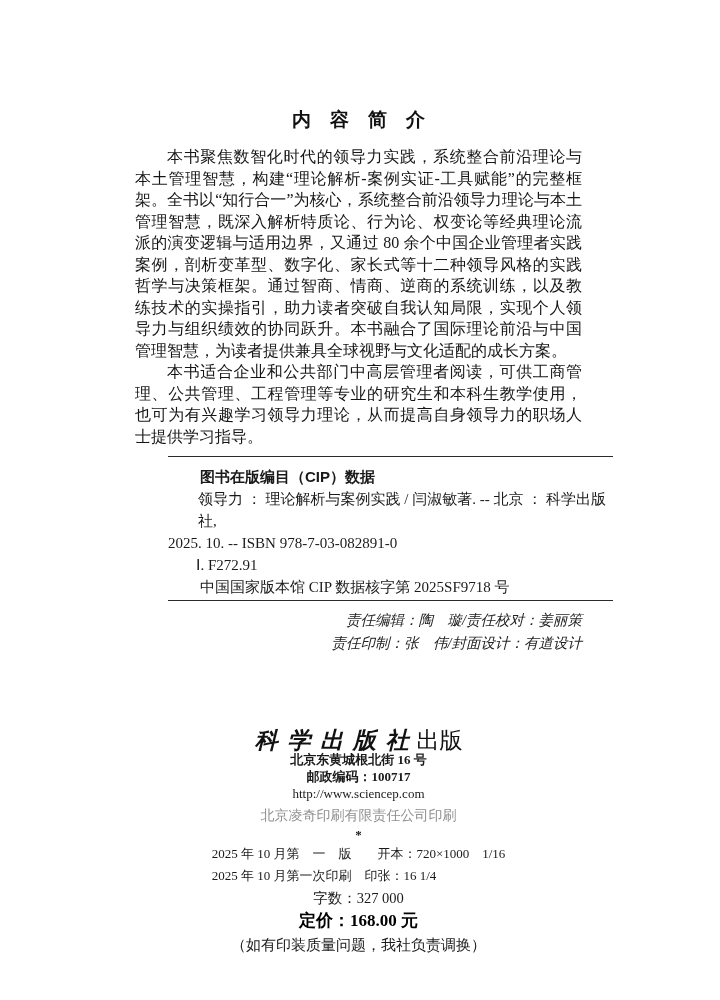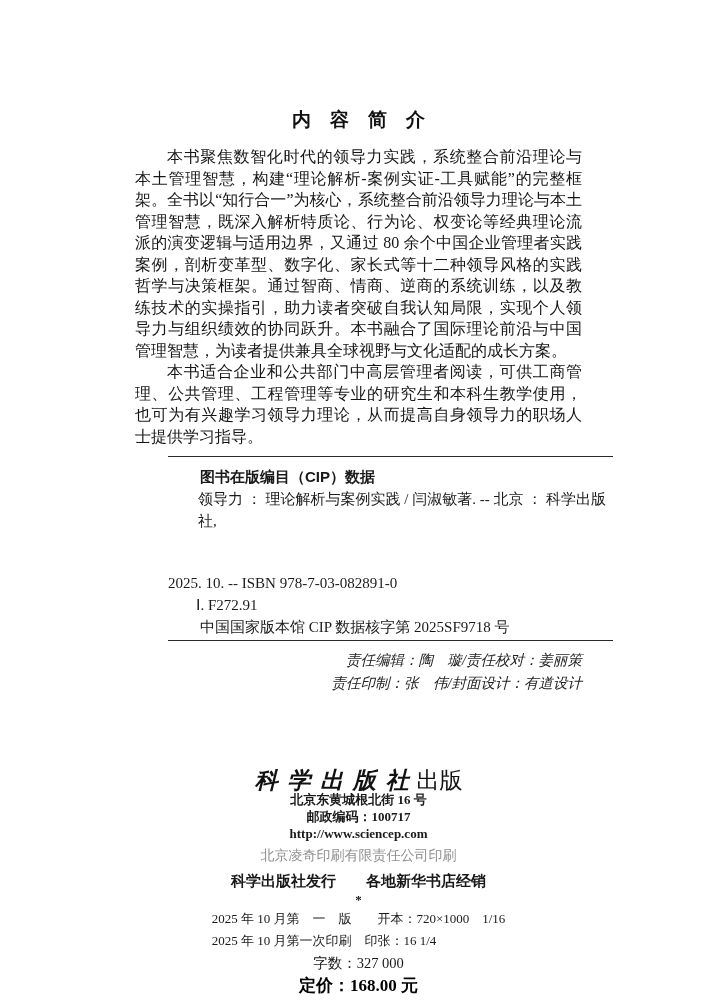--- a/index.html
+++ b/index.html
@@ -45,21 +45,21 @@
     line-height: 22px;
     margin-top: 9px;
   }
   .cip-heading {
     font-family: "Liberation Sans", "DejaVu Sans", sans-serif;
     font-weight: 700;
     padding-left: 32px;
     font-size: 15px;
   }
   .cip-line1 { padding-left: 30px; }
-  .cip-line2 { padding-left: 0; margin-top: 40px; }
+  .cip-line2 { padding-left: 0; }
   .cip-line3 { padding-left: 28px; font-family: Liberation Serif, serif; }
   .cip-line4 { padding-left: 32px; }
   .rule2 { margin-top: 2px; }
   .credits {
     margin-top: 8px;
     text-align: right;
     font-style: italic;
     font-size: 14.5px;
     line-height: 23px;
     color: #222;
@@ -83,21 +83,21 @@
     font-size: 13px;
     line-height: 17px;
     font-weight: 600;
     font-family: "Liberation Sans", "DejaVu Sans", sans-serif;
   }
   .pub-address { font-family: "Liberation Serif", serif; font-weight: 700; }
   .pub-postcode { font-family: "Liberation Serif", serif; font-weight: 600; }
   .pub-url {
     font-size: 13px;
     line-height: 17px;
-    font-weight: 700;
+    font-weight: 400;
   }
   .pub-printer {
     margin-top: 5px;
     font-size: 14px;
     line-height: 18px;
     color: #8f8f8f;
     font-weight: 400;
   }
   .distribution {
     margin-top: 7px;
@@ -168,21 +168,20 @@
   <div class="publisher">
     <div class="pub-name-line">
       <span class="pub-script">科 学 出 版 社</span><span class="pub-suffix"> 出版</span>
     </div>
     <div class="pub-address">北京东黄城根北街 16 号</div>
     <div class="pub-postcode">邮政编码：100717</div>
     <div class="pub-url">http://www.sciencep.com</div>
     <div class="pub-printer">北京凌奇印刷有限责任公司印刷</div>
   </div>
 
-  <div class="distribution">科学出版社发行　　各地新华书店经销</div>
 
   <div class="star-sep">*</div>
 
   <div class="colophon-dates">
     <div>2025 年 10 月第　一　版　　开本：720×1000　1/16</div>
     <div>2025 年 10 月第一次印刷　印张：16 1/4</div>
   </div>
 
   <div class="colophon-center">字数：327 000</div>
 

